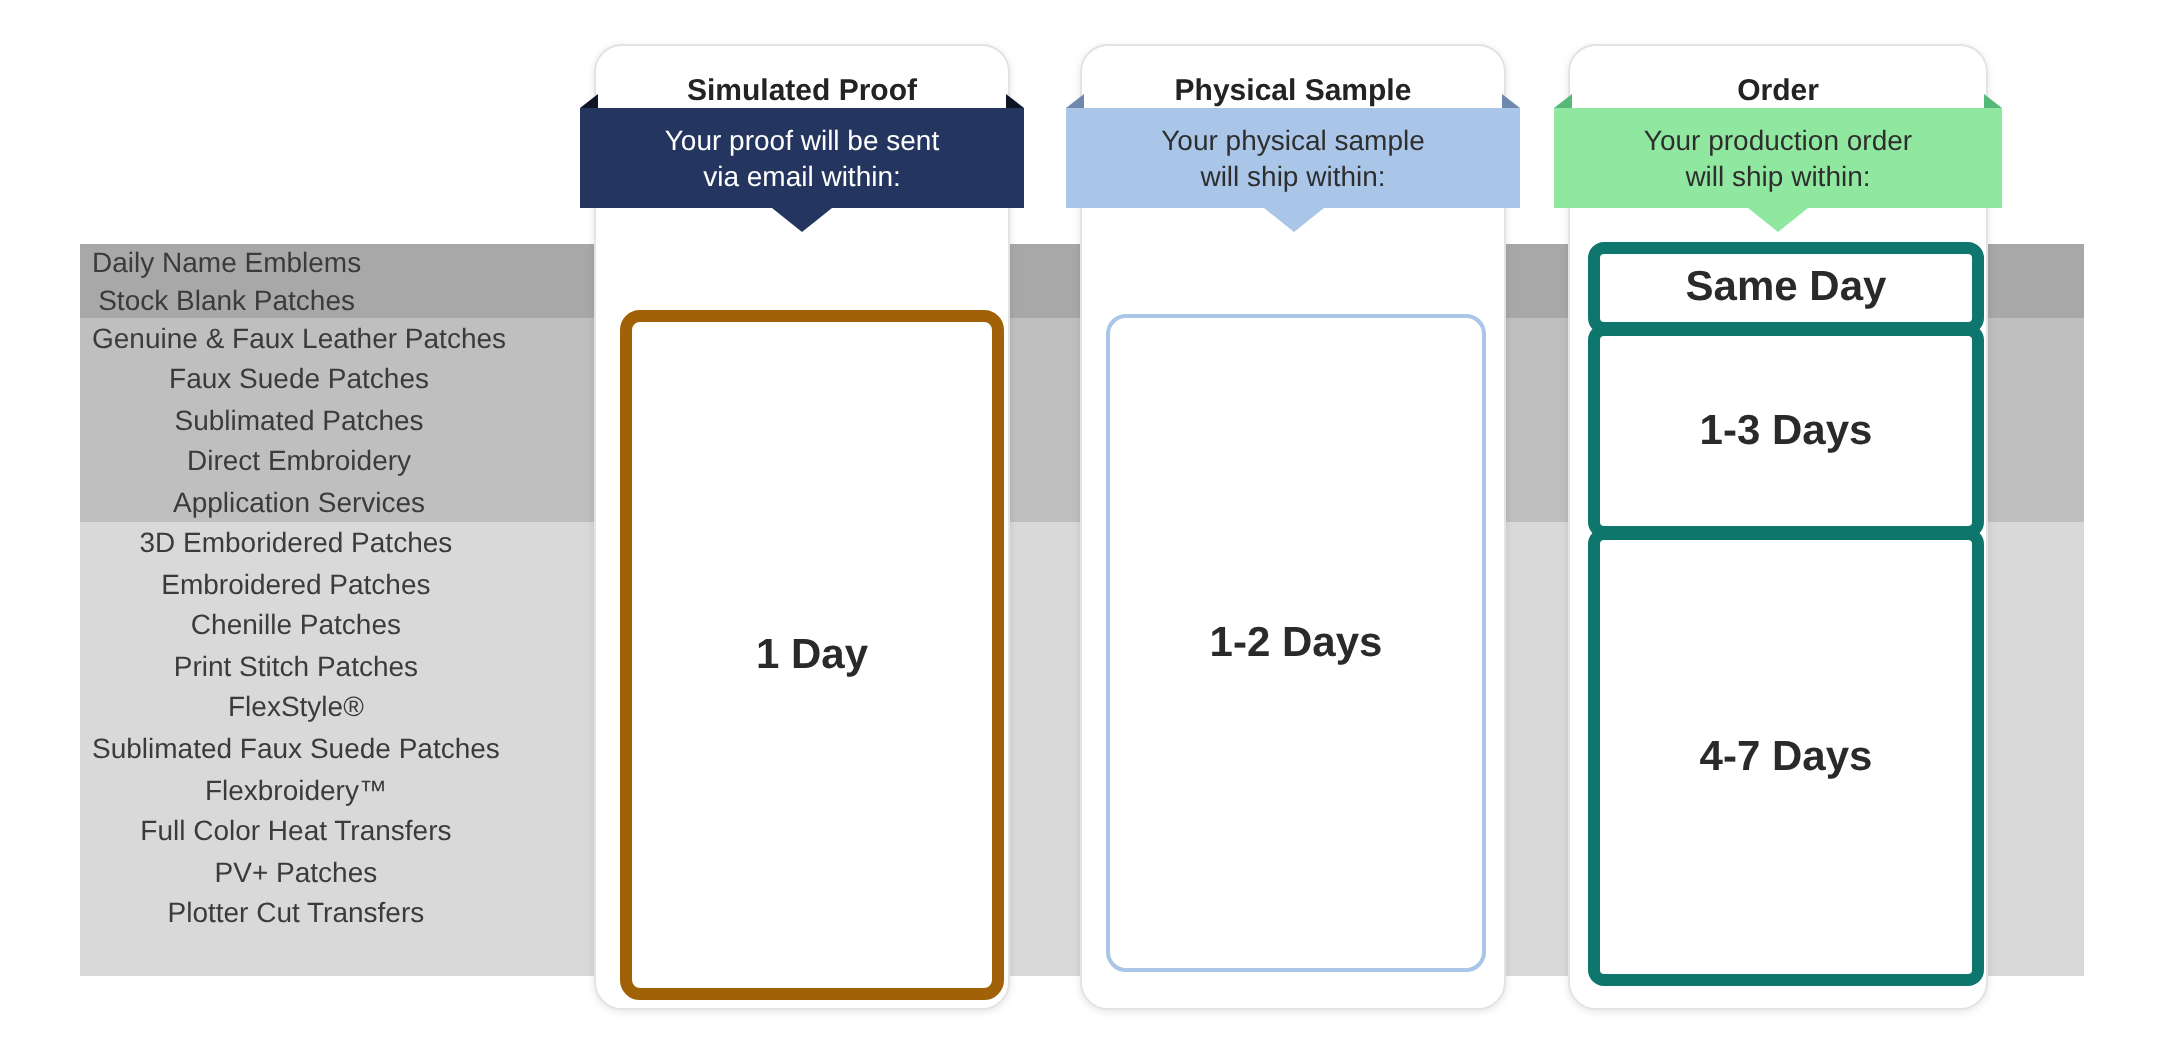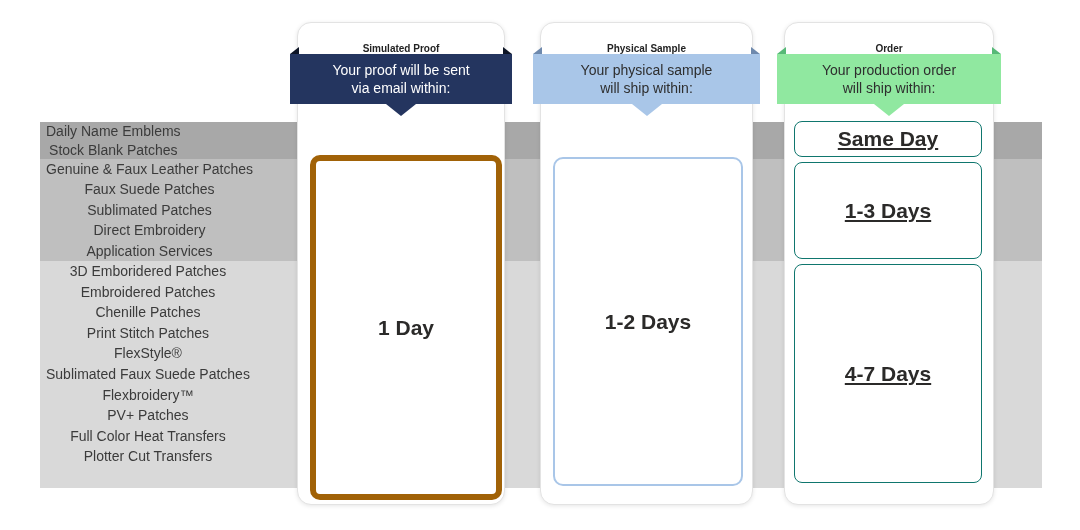--- a/index.html
+++ b/index.html
@@ -22,21 +22,21 @@
     position:absolute;top:22px;height:481px;background:#ffffff;
     border:1px solid #e3e3e3;border-radius:14px;z-index:3;
     box-shadow:0 1px 4px rgba(0,0,0,0.10);
   }
   .card1{left:297px;width:206px;}
   .card2{left:540px;width:211px;}
   .card3{left:784px;width:208px;}
   .card-title{
     position:absolute;top:0;left:0;right:0;height:31px;
     display:flex;align-items:flex-end;justify-content:center;
-    font-size:10px;font-weight:bold;color:#232323;padding-bottom:0px;
+    font-size:15px;font-weight:bold;color:#232323;padding-bottom:0px;
   }
   
   .banner{
     position:absolute;left:-8px;right:-8px;top:31px;height:50px;
     background:var(--bg);color:var(--fg);
     display:flex;align-items:center;justify-content:center;text-align:center;
     font-size:14px;line-height:1.3;z-index:4;
   }
   .banner-navy{--bg:#24355f;--fg:#ffffff;--fold:#0e1526;}
   .banner-blue{--bg:#a9c6e8;--fg:#2e2e2e;--fold:#6e89ad;}
@@ -50,21 +50,21 @@
     border-top:12px solid var(--bg);
   }
   
   .vbox{
     position:absolute;background:#ffffff;border-radius:10px;z-index:5;
     display:flex;align-items:center;justify-content:center;
     font-size:21px;font-weight:bold;color:#2b2a29;
   }
   .vb-navy{border:6px solid #a16207;text-align:center;}
   .vb-blue{border:2px solid #a9c6e8;}
-  .vb-green{border:1px solid #0f766e;border-radius:8px;text-decoration:underline;}
+  .vb-green{border:6px solid #0f766e;border-radius:8px;}
   .vb1{left:310px;top:155px;width:180px;height:333px;}
   .vb2{left:553px;top:157px;width:186px;height:325px;}
   .vb3a{left:794px;top:121px;width:186px;height:34px;}
   .vb3b{left:794px;top:162px;width:186px;height:95px;}
   .vb3c{left:794px;top:264px;width:186px;height:217px;}
 </style>
 </head>
 <body>
 
 <div class="canvas">
@@ -85,22 +85,22 @@
     <div>Application Services</div>
   </div>
   <div class="labels g3">
     <div>3D Emboridered Patches</div>
     <div>Embroidered Patches</div>
     <div>Chenille Patches</div>
     <div>Print Stitch Patches</div>
     <div>FlexStyle®</div>
     <div>Sublimated Faux Suede Patches</div>
     <div>Flexbroidery™</div>
+    <div>Full Color Heat Transfers</div>
     <div>PV+ Patches</div>
-    <div>Full Color Heat Transfers</div>
     <div>Plotter Cut Transfers</div>
   </div>
 
   <div class="card card1">
     <div class="card-title">Simulated Proof</div>
     <div class="banner banner-navy">
       <div class="fold fold-l"></div>
       <div class="fold fold-r"></div>
       <div>
         <span>Your proof will be sent</span><br>

